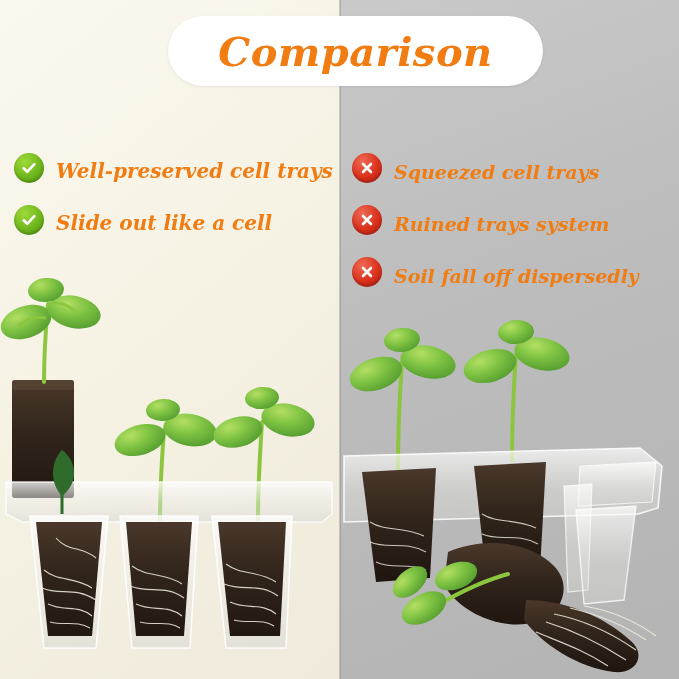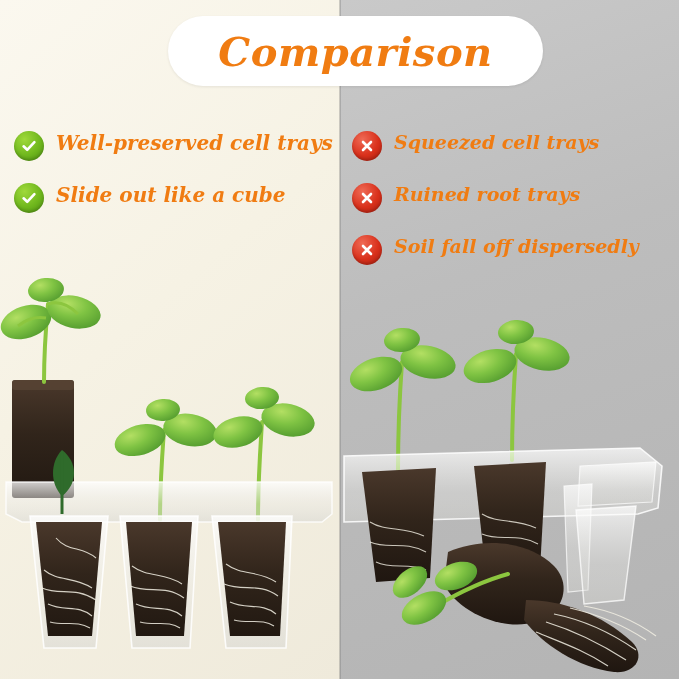--- a/index.html
+++ b/index.html
@@ -34,21 +34,21 @@
   .title-text{
     font-family:"DejaVu Serif", serif;
     font-weight:bold;font-style:italic;
     font-size:40px;letter-spacing:.5px;
     color:#f07c12;
   }
   
   .list{position:absolute;}
   .list.left{left:14px;top:131px;width:330px;}
   .list.right{left:352px;top:131px;width:326px;}
-  .row{display:flex;align-items:flex-start;height:52px;}
+  .row{display:flex;align-items:flex-end;height:52px;}
   .badge{
     width:30px;height:30px;border-radius:50%;
     flex:0 0 30px;display:flex;align-items:center;justify-content:center;
     position:relative;
   }
   .badge.ok{
     background:radial-gradient(circle at 35% 28%,#9fd93a 0%,#6fb71d 55%,#4e8f12 100%);
     box-shadow:inset 0 -2px 3px rgba(0,0,0,.18);
   }
   .badge.bad{
@@ -91,21 +91,21 @@
       <span class="row-label">Well-preserved cell trays</span>
     </div>
 
 
     <div class="row">
       <span class="badge ok">
         <svg width="18" height="18" viewBox="0 0 18 18">
             <path d="M3.6 9.3 L7.2 12.8 L14.4 5.2" fill="none" stroke="#ffffff" stroke-width="2.6" stroke-linecap="round" stroke-linejoin="round"></path>
           </svg>
       </span>
-      <span class="row-label">Slide out like a cube</span>
+      <span class="row-label">Slide out like a cell</span>
     </div>
 
   </div>
 
   <div class="list right">
 
     <div class="row">
       <span class="badge bad">
         <svg width="18" height="18" viewBox="0 0 18 18">
             <path d="M5 5 L13 13 M13 5 L5 13" fill="none" stroke="#ffffff" stroke-width="2.6" stroke-linecap="round"></path>
@@ -113,21 +113,21 @@
       </span>
       <span class="row-label">Squeezed cell trays</span>
     </div>
 
     <div class="row">
       <span class="badge bad">
         <svg width="18" height="18" viewBox="0 0 18 18">
             <path d="M5 5 L13 13 M13 5 L5 13" fill="none" stroke="#ffffff" stroke-width="2.6" stroke-linecap="round"></path>
           </svg>
       </span>
-      <span class="row-label">Ruined root trays</span>
+      <span class="row-label">Ruined trays system</span>
     </div>
 
     <div class="row">
       <span class="badge bad">
         <svg width="18" height="18" viewBox="0 0 18 18">
             <path d="M5 5 L13 13 M13 5 L5 13" fill="none" stroke="#ffffff" stroke-width="2.6" stroke-linecap="round"></path>
           </svg>
       </span>
       <span class="row-label">Soil fall off dispersedly</span>
     </div>

